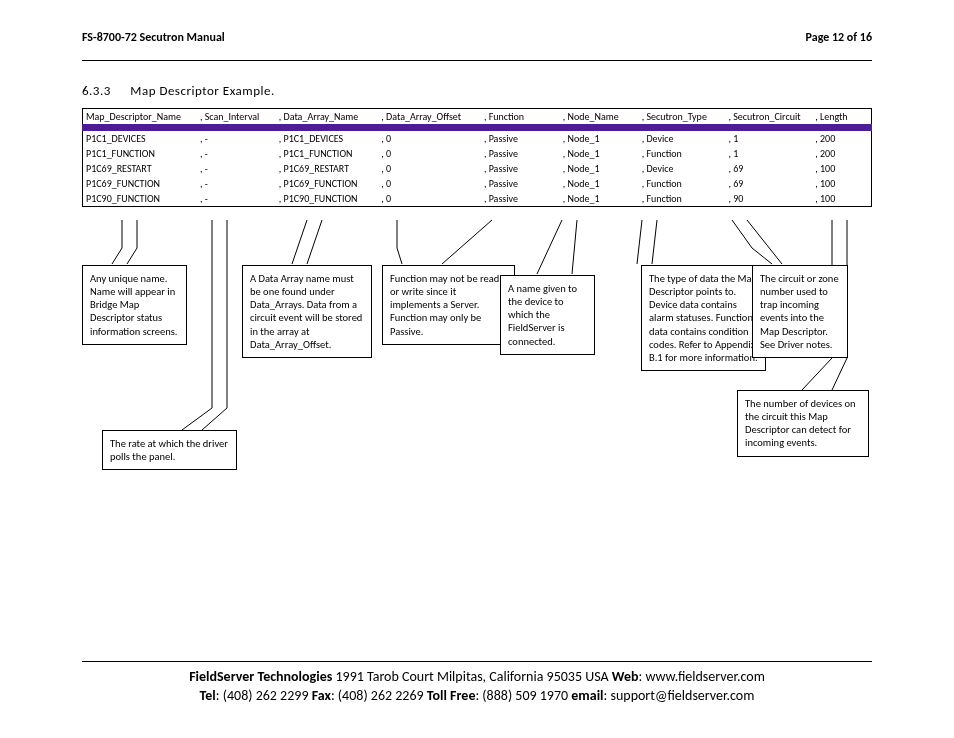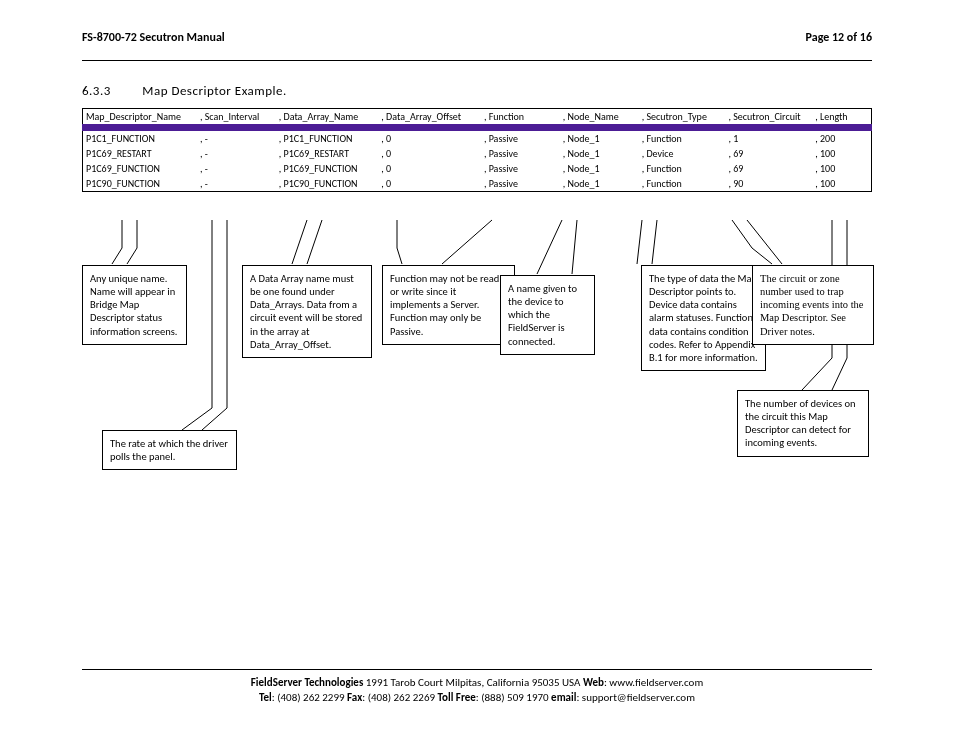--- a/index.html
+++ b/index.html
@@ -26,21 +26,21 @@
     font-size: 12px;
     padding-bottom: 16px;
     border-bottom: 1px solid #000;
     margin-bottom: 22px;
   }
   .section-title {
     font-size: 13px;
     letter-spacing: 0.5px;
     margin-bottom: 10px;
   }
-  .section-num { margin-right: 28px; }
+  .section-num { margin-right: 16px; }
   table.desc {
     width: 100%;
     border-collapse: collapse;
     font-size: 10px;
     border: 1px solid #000;
   }
   table.desc th, table.desc td {
     text-align: left;
     padding: 1px 3px;
     white-space: nowrap;
@@ -75,21 +75,21 @@
     width: 790px;
     height: 380px;
     pointer-events: none;
   }
   .footer {
     position: absolute;
     left: 82px;
     width: 790px;
     bottom: 32px;
     text-align: center;
-    font-size: 11px;
+    font-size: 14px;
     border-top: 1px solid #000;
     padding-top: 6px;
     line-height: 1.35;
   }
   .footer b { font-weight: bold; }
 </style>
 </head>
 <body>
 
 <div class="page">
@@ -124,20 +124,31 @@
         <th>, Function</th>
         <th>, Node_Name</th>
         <th>, Secutron_Type</th>
         <th>, Secutron_Circuit</th>
         <th>, Length</th>
       </tr>
     </thead>
     <tbody>
 
       <tr>
+        <td>P1C1_DEVICES</td>
+          <td>, -</td>
+          <td>, P1C1_DEVICES</td>
+          <td>, 0</td>
+          <td>, Passive</td>
+          <td>, Node_1</td>
+          <td>, Device</td>
+          <td>, 1</td>
+          <td>, 200</td>
+      </tr>
+      <tr>
         <td>P1C1_FUNCTION</td>
           <td>, -</td>
           <td>, P1C1_FUNCTION</td>
           <td>, 0</td>
           <td>, Passive</td>
           <td>, Node_1</td>
           <td>, Function</td>
           <td>, 1</td>
           <td>, 200</td>
       </tr>
@@ -207,21 +218,21 @@
   </g>
 </svg>
 
 <div class="callouts">
   <div class="callout" style="left:0px;   top:45px;  width:105px;">Any unique name.  Name will appear in Bridge Map Descriptor status information screens.</div>
   <div class="callout" style="left:160px; top:45px;  width:130px;">A Data Array name must be one found under Data_Arrays. Data from a circuit event will be stored in the array at Data_Array_Offset.</div>
   <div class="callout" style="left:20px;  top:210px; width:135px;">The rate at which the driver polls the panel.</div>
   <div class="callout" style="left:300px; top:45px;  width:133px;">Function may not be read or write since it implements a Server. Function may only be Passive.</div>
   <div class="callout" style="left:418px; top:55px;  width:95px;">A name given to the device to which the FieldServer is connected.</div>
   <div class="callout" style="left:559px; top:45px;  width:125px;">The type of data the Map Descriptor points to.  Device data contains alarm statuses. Function data contains condition codes. Refer to Appendix B.1 for more information.</div>
-  <div class="callout" style="left:670px; top:45px;  width:122px;font-family:Liberation Serif, serif;">The circuit or zone number used to trap incoming events into the Map Descriptor. See Driver notes.</div>
+  <div class="callout" style="left:670px; top:45px;  width:96px;">The circuit or zone number used to trap incoming events into the Map Descriptor. See Driver notes.</div>
   <div class="callout" style="left:655px; top:170px; width:132px;">The number of devices on the circuit this Map Descriptor can detect for incoming events.</div>
 </div>
 
 <div class="footer">
   <div>
     <b>FieldServer Technologies</b><span> 1991 Tarob Court Milpitas, California 95035 USA  </span><b>Web</b><span>: www.fieldserver.com</span>
   </div>
   <div>
     <b>Tel</b><span>: (408) 262 2299  </span><b>Fax</b><span>: (408) 262 2269  </span><b>Toll Free</b><span>: (888) 509 1970  </span><b>email</b><span>: support@fieldserver.com</span>
   </div>

